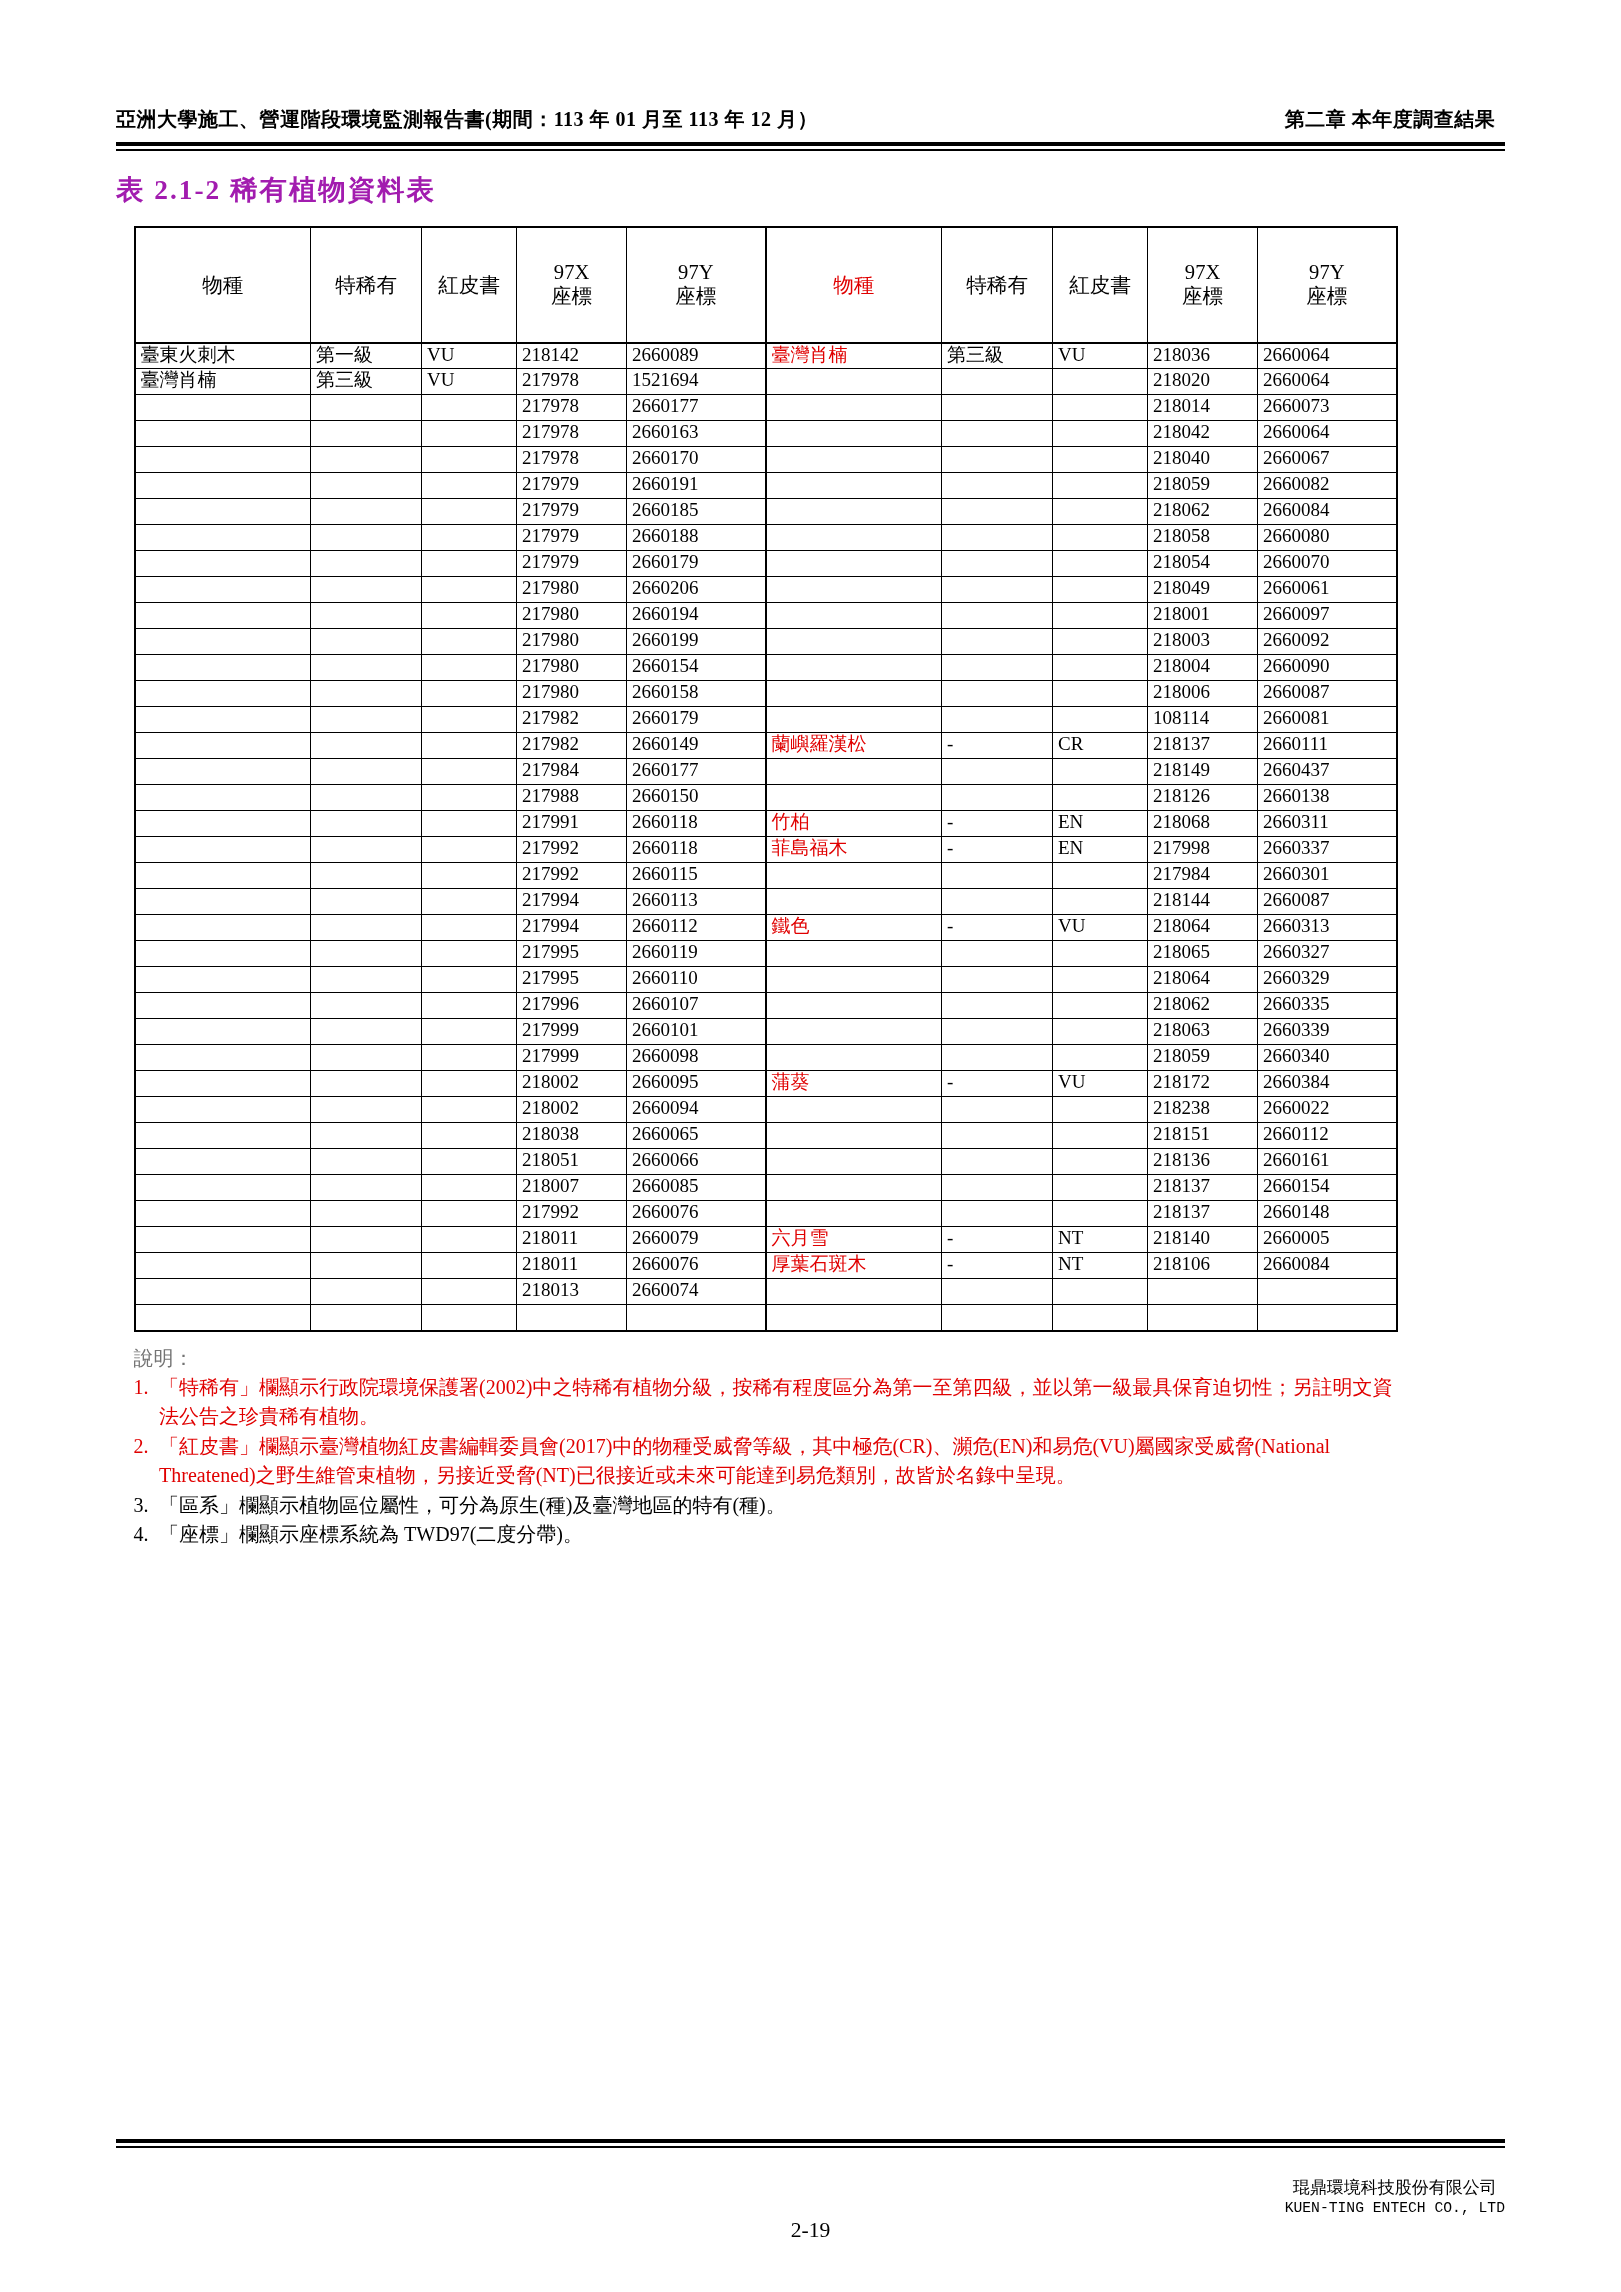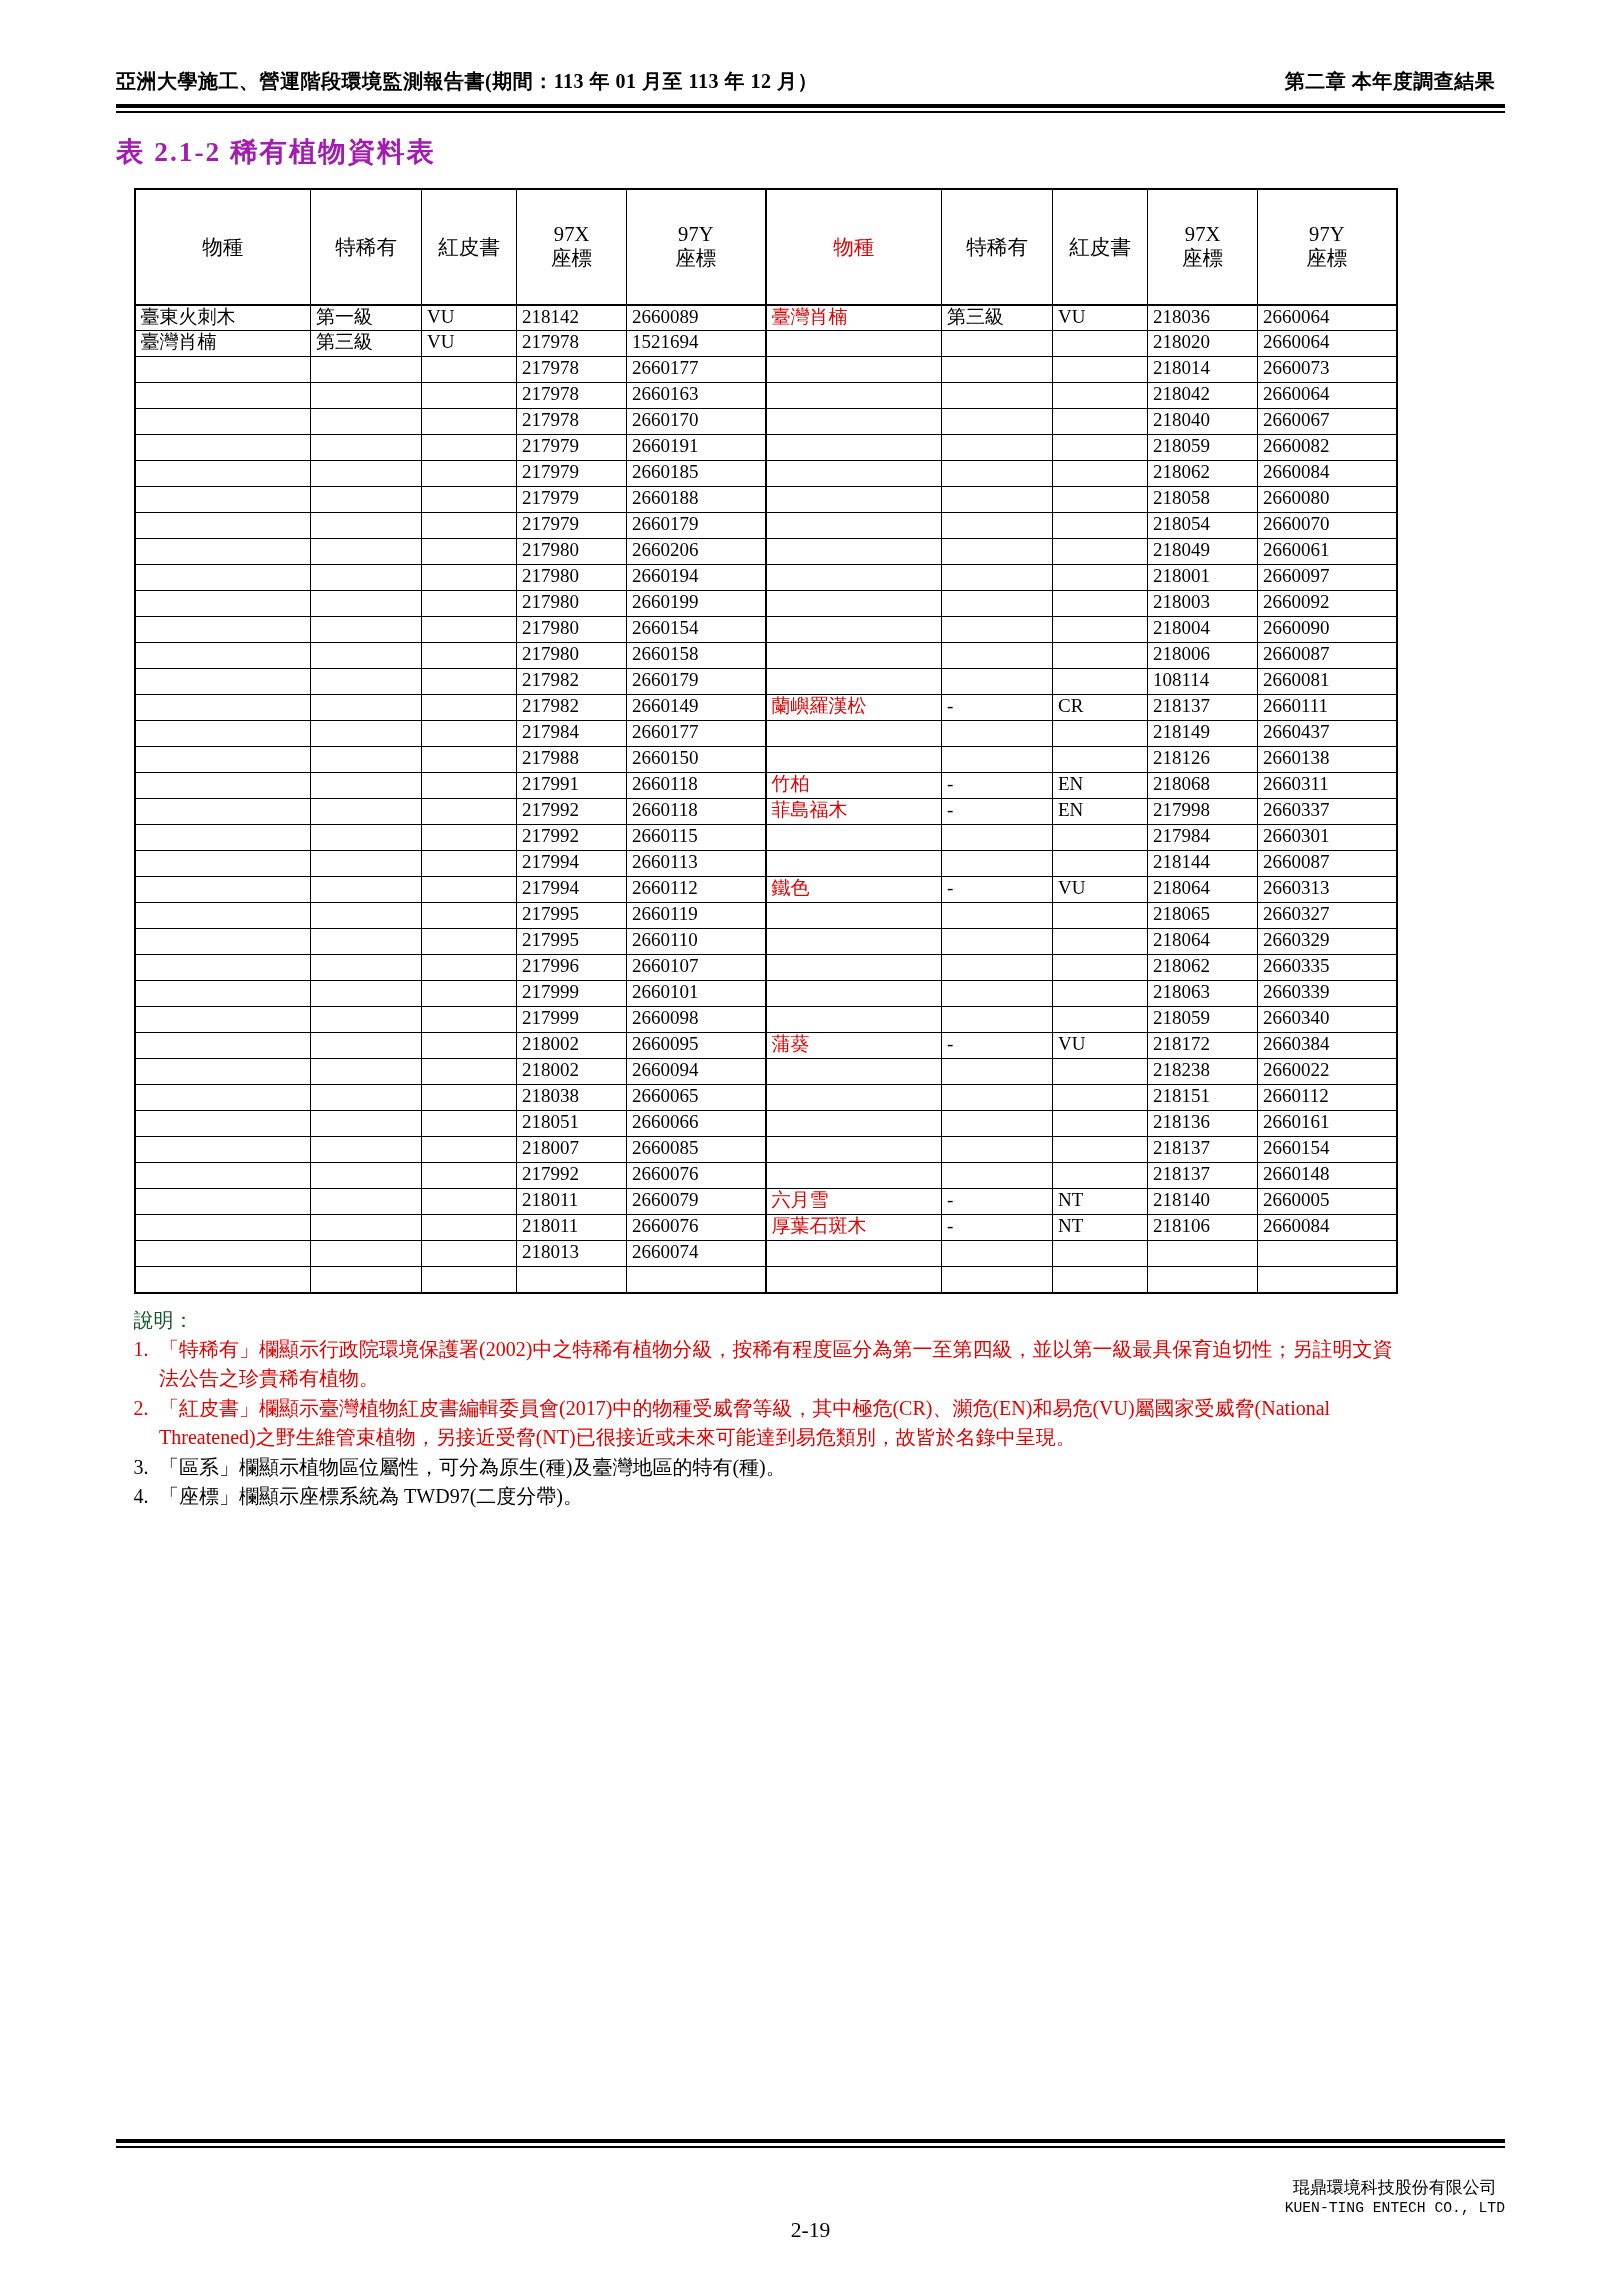--- a/index.html
+++ b/index.html
@@ -15,21 +15,21 @@
     position:absolute;
     left:0; top:0;
     width:1621px; height:2293px;
     box-sizing:border-box;
     padding:0 116px;
   }
 
   
   .runhead {
     display:flex; justify-content:space-between; align-items:flex-end;
-    padding-top:68px;
+    padding-top:106px;
     font-size:20px;
     font-weight:700;
     letter-spacing:0.5px;
   }
   .runhead .left  { white-space:nowrap; }
   .runhead .right { white-space:nowrap; margin-right:9.8px; }
 
   .rule-thick {
     margin-top:8.8px;
     border-top:4.9px solid #000;
@@ -93,21 +93,21 @@
   col.c-y    { width:139px; }
 
   
   .notes {
     margin-top:11.8px;
     margin-left:17.6px;
     width:1274px;
     font-size:20px;
     line-height:1.44;
   }
-  .notes .nhead { color:#14532d;font-family:Liberation Serif, serif; }
+  .notes .nhead { color:#737373;font-family:Liberation Serif, serif; }
   .note {
     display:flex;
     align-items:flex-start;
     margin-top:1px;
   }
   .note .idx { flex:0 0 auto; width:25.5px; }
   .note .txt { flex:1 1 auto; text-indent:0; }
   .note.red  { color:#e00000; }
   .note.blk  { color:#000000; }
 

